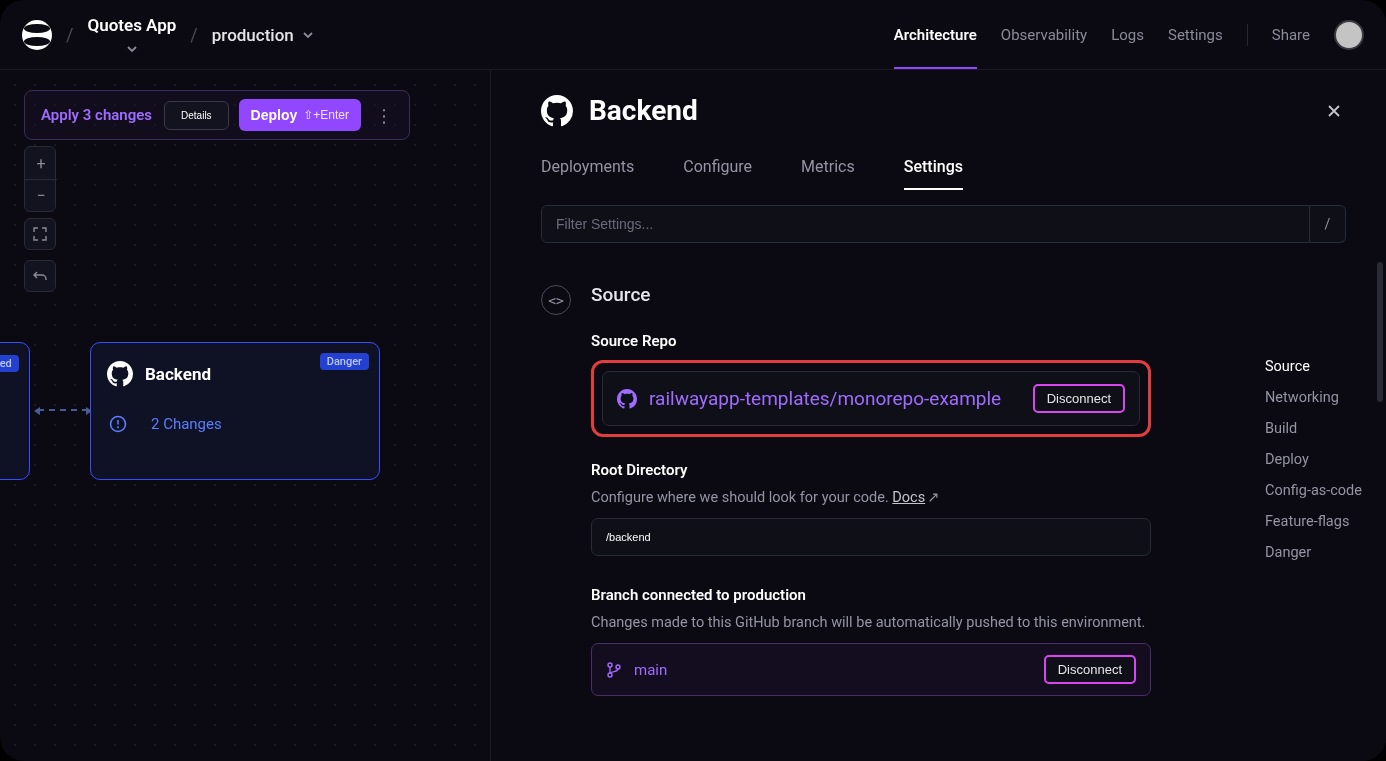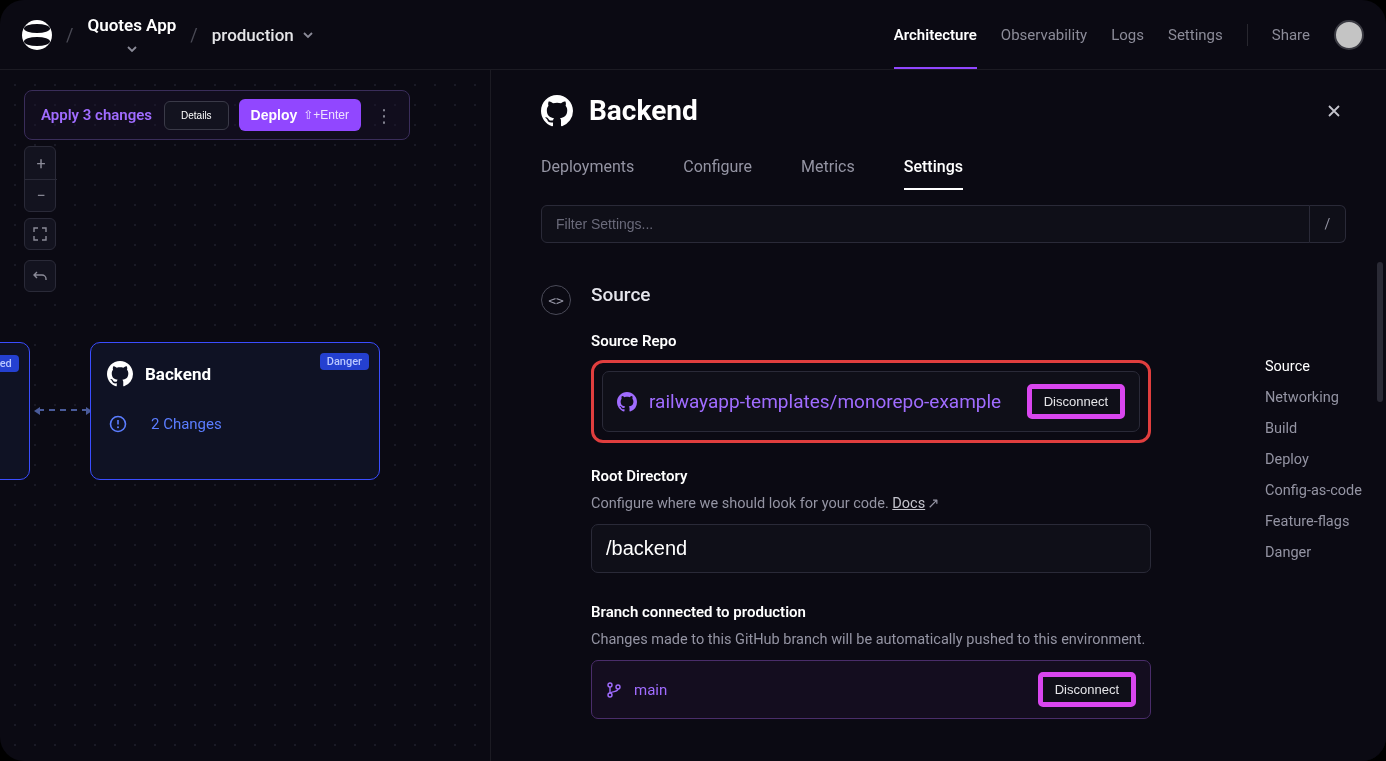--- a/index.html
+++ b/index.html
@@ -266,38 +266,38 @@
   border-radius: 7px;
   background: #0f0f18;
   padding: 12px 14px;
   display: flex;
   align-items: center;
   gap: 12px;
 }
 .repo-name { color: #a06cff; font-size: 19px; flex: 1; }
 .disc-btn {
   background: #0f0f18;
-  border: 5px solid #d946ef;
+  border: 2px solid #d946ef;
   color: #e5e5e8;
   padding: 5px 12px;
   border-radius: 5px;
   font-size: 13px;
   cursor: pointer;
 }
 .field-desc { color: #9494a3; font-size: 14.5px; margin-bottom: 12px; }
 .field-desc a { color: #c4c4cc; text-decoration: underline; }
 .arrow-ne { display: inline-block; margin-left: 2px; }
 .text-input {
   width: 100%;
   background: #0f0f18;
   border: 1px solid #2a2a38;
   border-radius: 7px;
   padding: 12px 14px;
   color: #fff;
-  font-size: 20px;
+  font-size: 11px;
   margin-bottom: 30px;
 }
 .branch-row {
   border: 1px solid #4a2d6a;
   border-radius: 7px;
   background: rgba(60,30,90,0.18);
   padding: 11px 14px;
   display: flex;
   align-items: center;
   gap: 12px;

